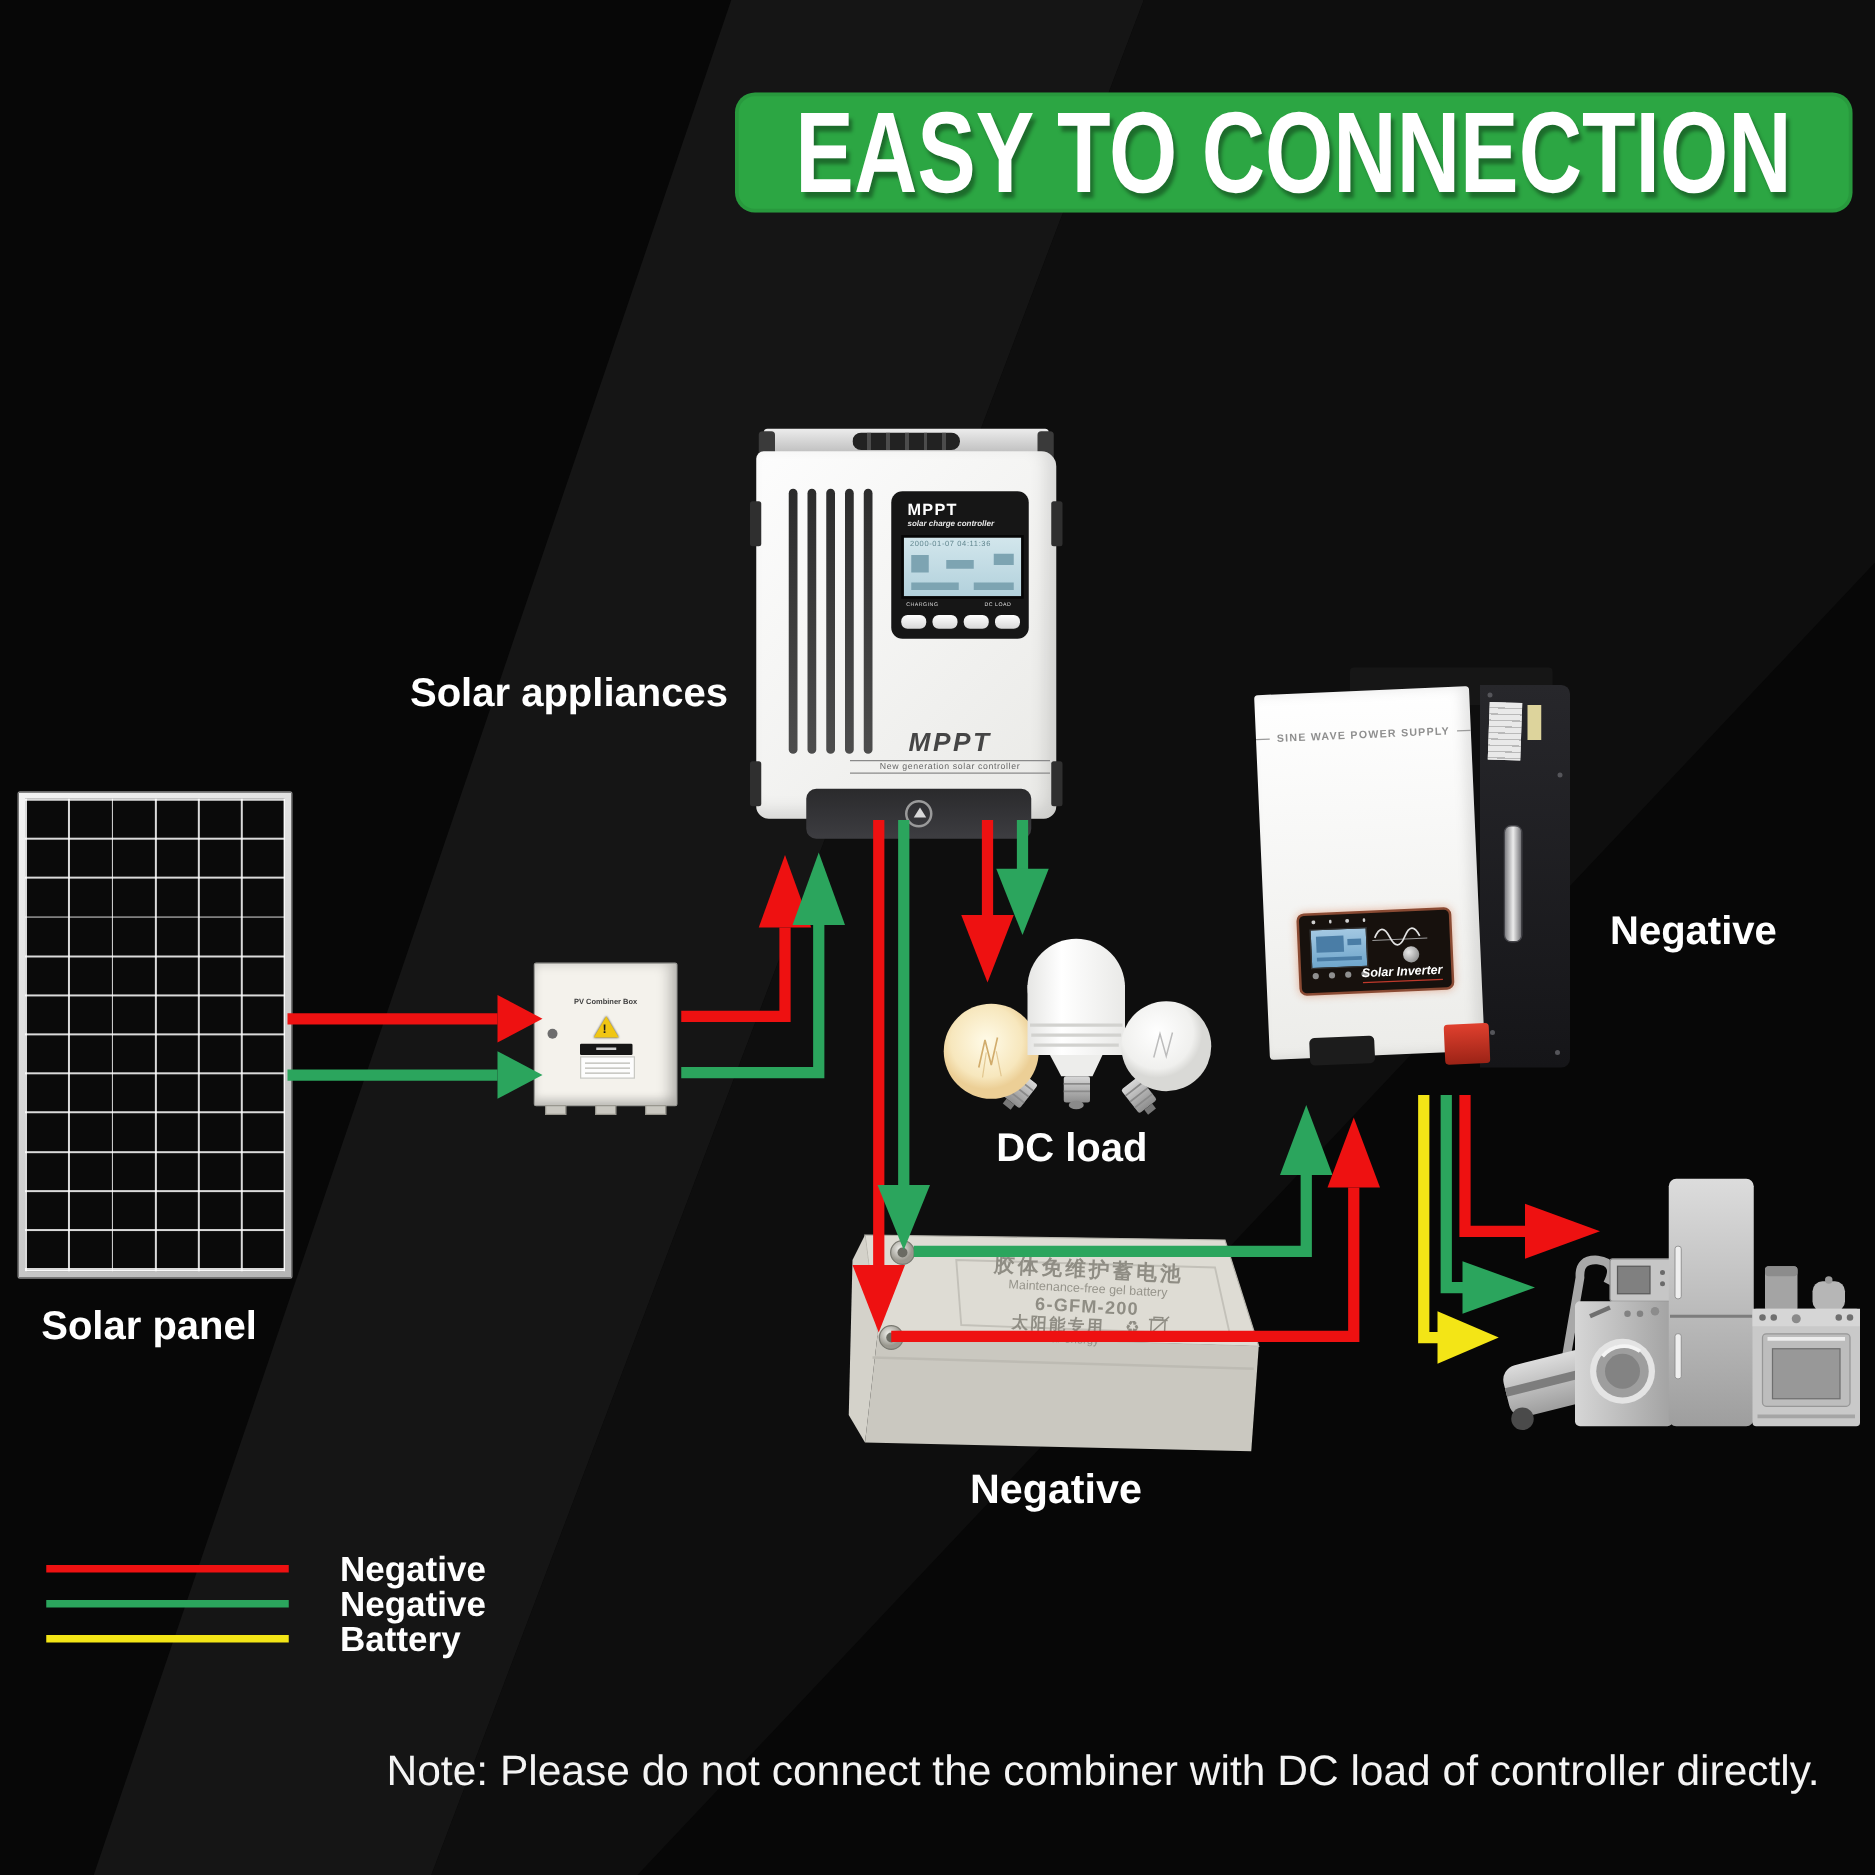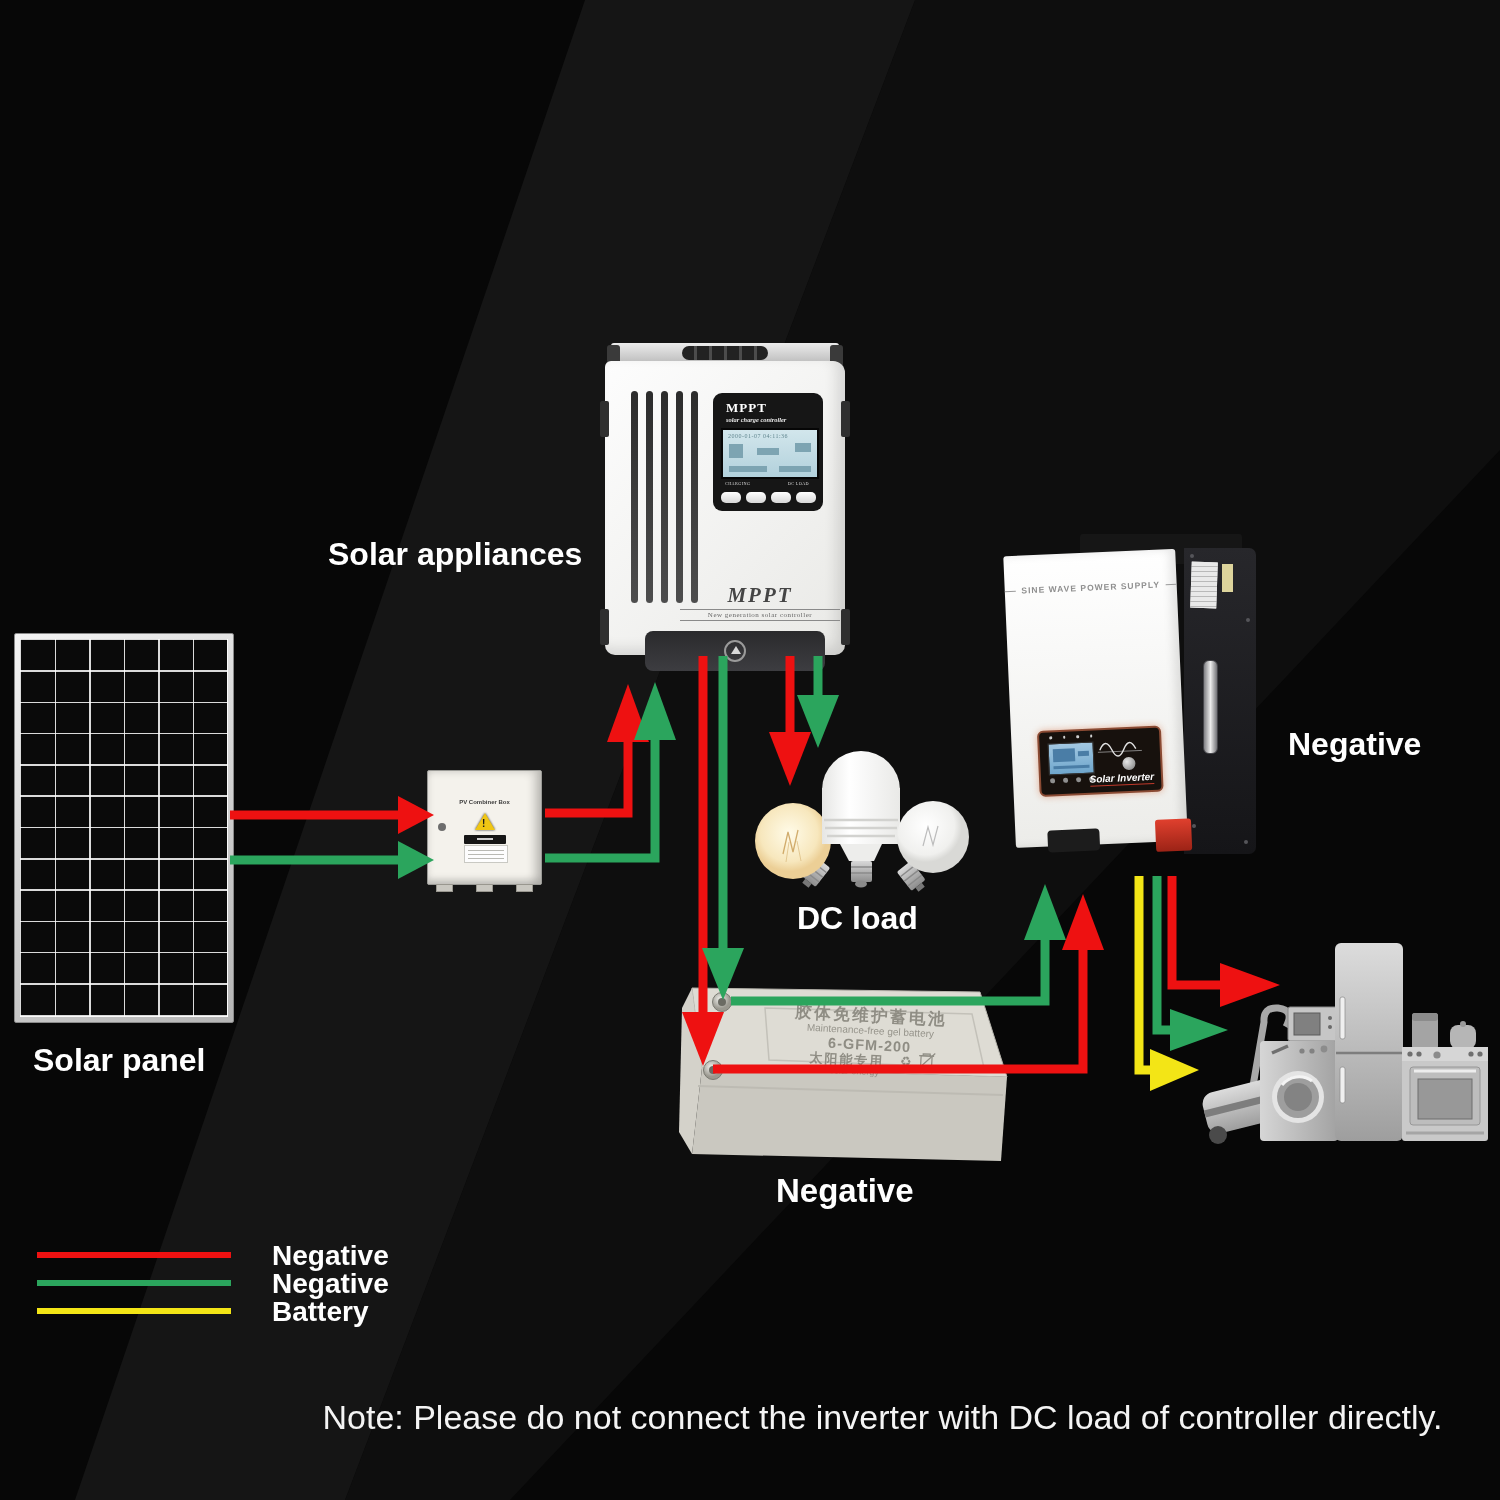--- a/index.html
+++ b/index.html
@@ -34,21 +34,21 @@
                       repeating-linear-gradient(180deg,rgba(255,255,255,.85) 0 1.5px,transparent 1.5px 31.3px);
      border-right:1.5px solid rgba(255,255,255,.85);border-bottom:1.5px solid rgba(255,255,255,.85);}
   
   .ctrl{position:absolute;left:605px;top:343px;width:240px;height:312px;z-index:10;}
   .ctrl .topstrip{position:absolute;left:6px;right:6px;top:0;height:20px;border-radius:3px;
       background:linear-gradient(#ececec,#bdbdbd);display:flex;align-items:center;justify-content:center;}
   .ctrl .fan{width:86px;height:14px;border-radius:7px;background:#222;
       background-image:repeating-linear-gradient(90deg,transparent 0 12px,#4c4c4c 12px 15px);}
   .ctrl .cap{position:absolute;top:2px;width:13px;height:24px;background:#3a3a3a;border-radius:3px;}
   .ctrl .body{position:absolute;left:0;top:18px;width:240px;height:294px;border-radius:6px 12px 10px 10px;
-      background:linear-gradient(135deg,#fdfdfd,#e9e9e6);box-shadow:inset -8px -6px 14px rgba(0,0,0,.12);font-family:Liberation Serif, serif;}
+      background:linear-gradient(135deg,#fdfdfd,#e9e9e6);box-shadow:inset -8px -6px 14px rgba(0,0,0,.12);}
   .ctrl .vents{position:absolute;left:26px;top:30px;display:flex;gap:8px;}
   .ctrl .vents span{width:7px;height:212px;border-radius:4px;background:linear-gradient(180deg,#2c2c2c,#4d4d4d);}
   .ctrl .bpanel{position:absolute;left:108px;top:32px;width:110px;height:118px;background:#161616;border-radius:9px;}
   .ctrl .bpanel .brand{position:absolute;left:13px;top:7px;font-size:13px;font-weight:800;letter-spacing:1px;}
   .ctrl .bpanel .bsub{position:absolute;left:13px;top:23px;font-size:6.4px;font-style:italic;font-weight:bold;color:#e9e9e9;white-space:nowrap;}
   .ctrl .lcd{position:absolute;left:8px;top:35px;width:94px;height:47px;border:2px solid #060606;
       background:linear-gradient(#d2e6ec,#b2d1dc);overflow:hidden;}
   .ctrl .lcd .t{position:absolute;left:5px;top:3px;font-size:6px;color:#61868f;letter-spacing:.5px;}
   .ctrl .lcd i{position:absolute;background:#7da4b2;}
   .ctrl .stat{position:absolute;top:88px;font-size:4.2px;letter-spacing:.4px;color:#ddd;}
@@ -113,20 +113,23 @@
   
   .svgbox{position:absolute;z-index:10;}
 </style>
 </head>
 <body>
 
 <div id="canvas">
   <div class="bgB"></div>
   <div class="bgA"></div>
 
+  <div class="banner">
+    <span>EASY TO CONNECTION</span>
+  </div>
 
   <div class="spanel">
     <div class="cells"></div>
   </div>
 
   <div class="ctrl">
     <div class="topstrip">
         <span class="fan"></span>
       </div>
     <span class="cap" style="left:2px;"></span>
@@ -452,14 +455,14 @@
   <span class="lbl" style="left:776px;top:1172px;font-size:33px;">Negative</span>
   <span class="lbl" style="left:1288px;top:726px;">Negative</span>
 
   <span class="leg-line" style="top:1252px;background:#ee1111;"></span>
   <span class="leg-line" style="top:1280px;background:#2ba55d;"></span>
   <span class="leg-line" style="top:1308px;background:#f3e516;"></span>
   <span class="leg-lbl" style="top:1240px;">Negative</span>
   <span class="leg-lbl" style="top:1268px;">Negative</span>
   <span class="leg-lbl" style="top:1296px;">Battery</span>
 
-  <div class="note">Note: Please do not connect the inverter with DC load of controller directly.</div>
+  <div class="note">Note: Please do not connect the combiner with DC load of controller directly.</div>
 </div>
 
 </body></html>

